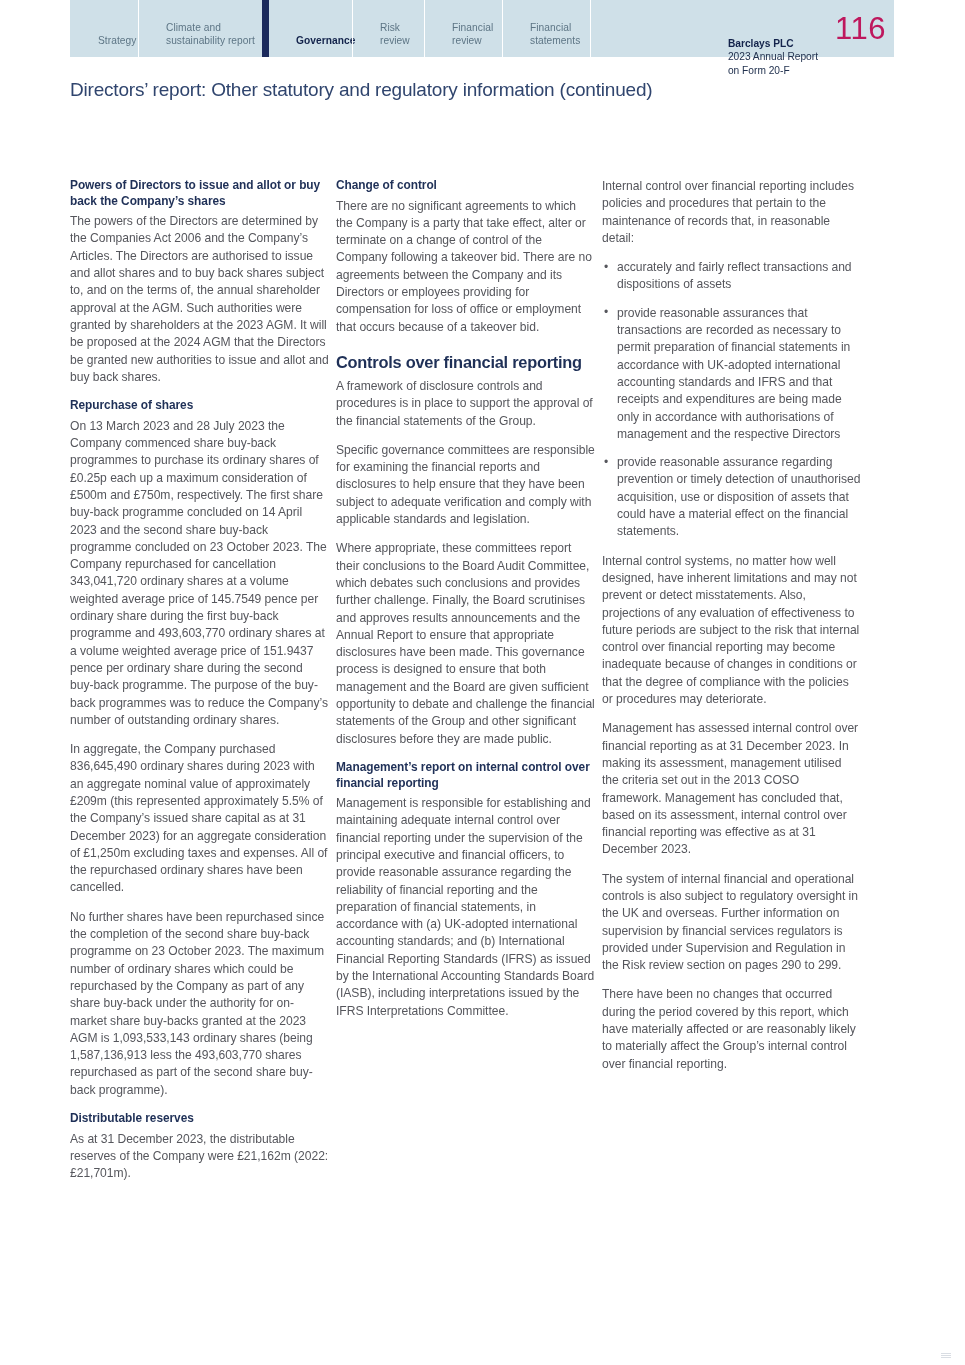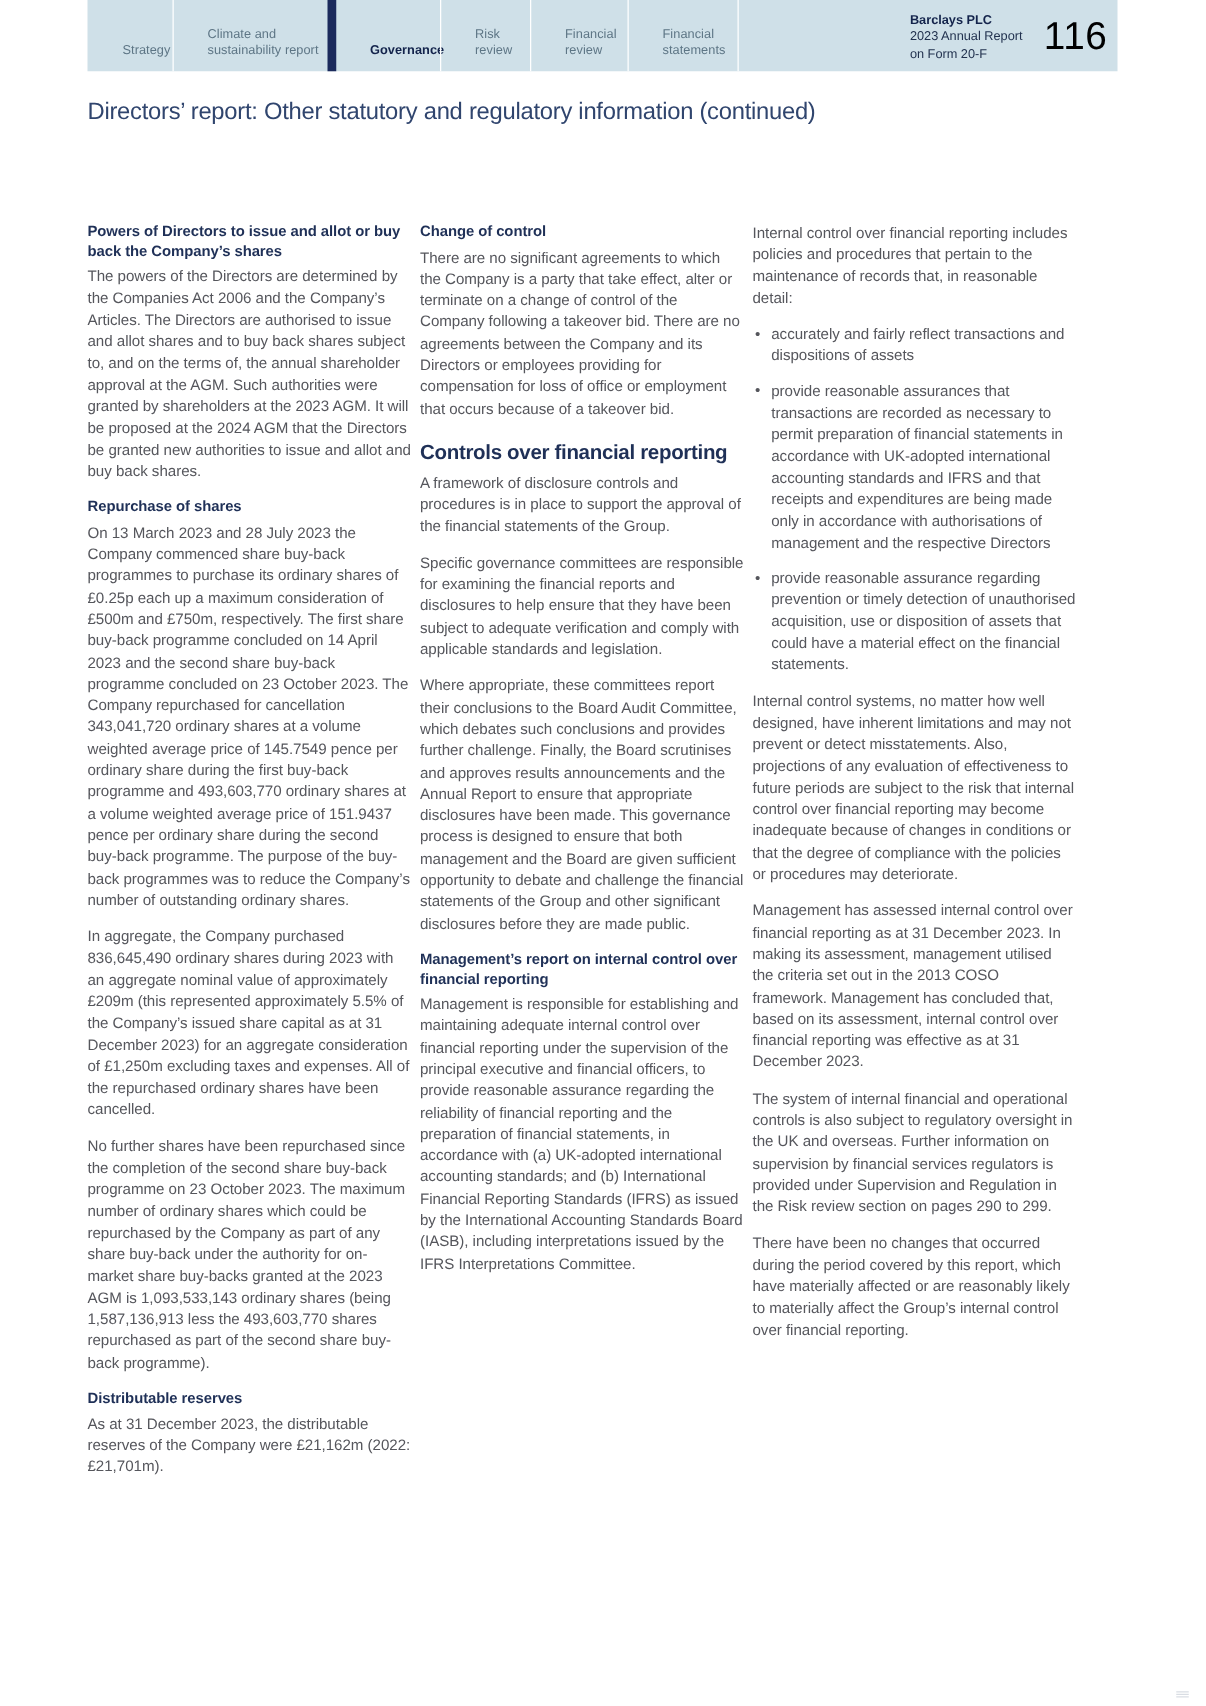--- a/index.html
+++ b/index.html
@@ -83,28 +83,29 @@
     right: 76px;
     top: 10px;
     text-align: left;
     font-size: 10.2px;
     line-height: 13.4px;
     color: #22324f;
   }
   .nav-meta .brand {
     font-weight: bold;
     color: #13234b;
+    margin-top: 27px;
   }
   .page-number {
     position: absolute;
     right: 8px;
     top: 9px;
     font-size: 31px;
     line-height: 40px;
-    color: #000000;
+    color: #be185d;
     font-weight: 300;
     letter-spacing: 0.5px;
   }
 
   
   .page-title {
     position: absolute;
     left: 70px;
     top: 62px;
     width: 840px;

